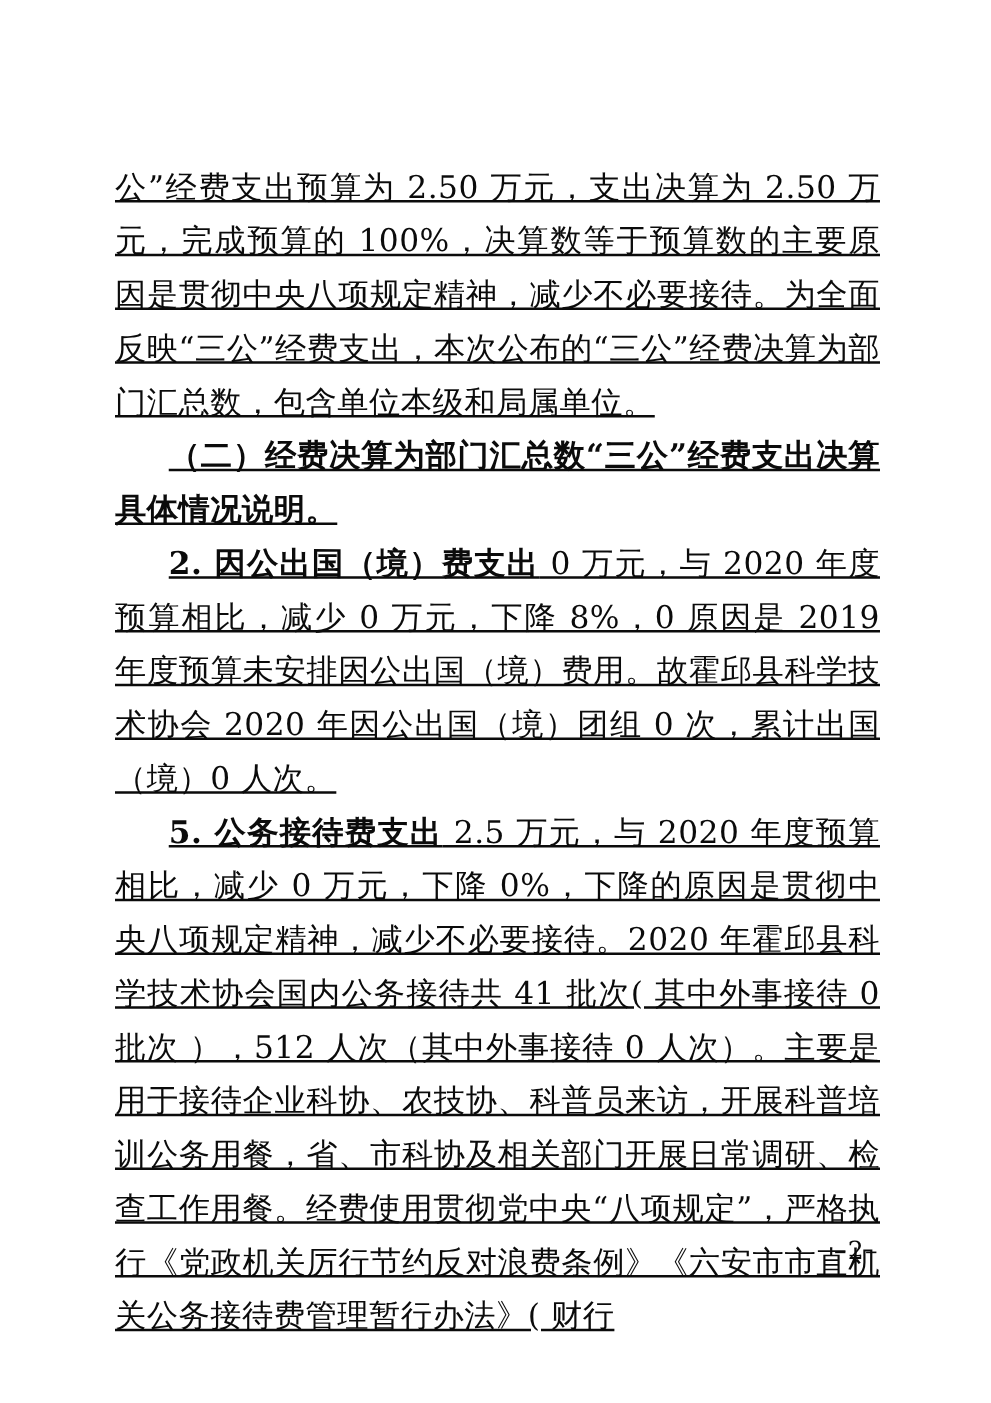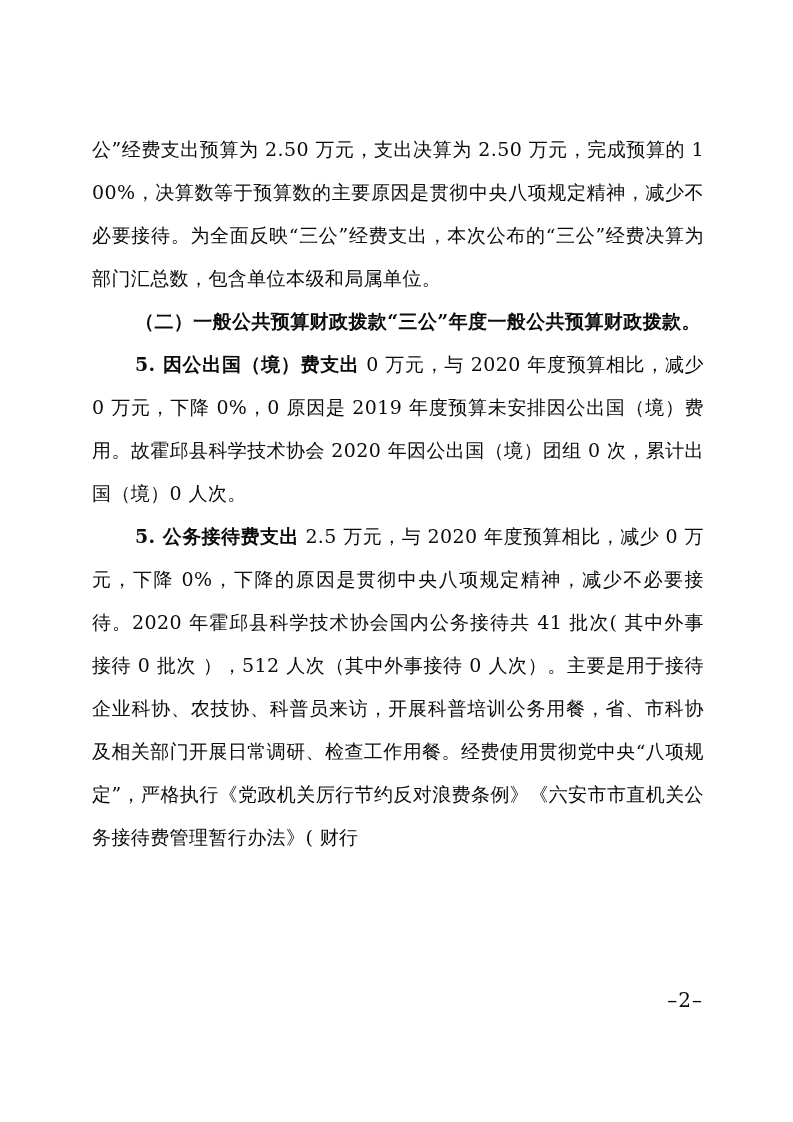--- a/index.html
+++ b/index.html
@@ -23,27 +23,28 @@
     height: 1122px;
     background: #fff;
   }
   .content {
     position: absolute;
     left: 92px;
     top: 128px;
     width: 612px;
   }
   .para {
-    font-size: 19px;
+    font-size: 25px;
     line-height: 43px;
     letter-spacing: 0.4px;
     text-align: justify;
     text-justify: inter-ideograph;
     margin: 0 0 0 0;
     word-break: break-all;
+    text-decoration: underline;
   }
   .indent {
     text-indent: 43px;
   }
   .bold {
     font-weight: bold;
   }
   .page-number {
     position: absolute;
     right: 90px;
@@ -55,23 +56,23 @@
   }
 </style>
 </head>
 <body>
 
 <div class="page">
   <div class="content">
 
     <p class="para">公”经费支出预算为 2.50 万元，支出决算为 2.50 万元，完成预算的 100%，决算数等于预算数的主要原因是贯彻中央八项规定精神，减少不必要接待。为全面反映“三公”经费支出，本次公布的“三公”经费决算为部门汇总数，包含单位本级和局属单位。</p>
 
-    <p class="para indent bold">（二）一般公共预算财政拨款“三公”年度一般公共预算财政拨款。</p>
+    <p class="para indent bold">（二）经费决算为部门汇总数“三公”经费支出决算具体情况说明。</p>
 
 
-    <p class="para indent"><span class="bold">5. 因公出国（境）费支出</span><span> 0 万元，与 2020 年度预算相比，减少 0 万元，下降 0%，0 原因是 2019 年度预算未安排因公出国（境）费用。故霍邱县科学技术协会 2020 年因公出国（境）团组 0 次，累计出国（境）0 人次。</span></p>
+    <p class="para indent"><span class="bold">2. 因公出国（境）费支出</span><span> 0 万元，与 2020 年度预算相比，减少 0 万元，下降 8%，0 原因是 2019 年度预算未安排因公出国（境）费用。故霍邱县科学技术协会 2020 年因公出国（境）团组 0 次，累计出国（境）0 人次。</span></p>
 
     <p class="para indent"><span class="bold">5. 公务接待费支出</span><span> 2.5 万元，与 2020 年度预算相比，减少 0 万元，下降 0%，下降的原因是贯彻中央八项规定精神，减少不必要接待。2020 年霍邱县科学技术协会国内公务接待共 41 批次( 其中外事接待 0 批次 ），512 人次（其中外事接待 0 人次）。主要是用于接待企业科协、农技协、科普员来访，开展科普培训公务用餐，省、市科协及相关部门开展日常调研、检查工作用餐。经费使用贯彻党中央“八项规定”，严格执行《党政机关厉行节约反对浪费条例》《六安市市直机关公务接待费管理暂行办法》( 财行</span></p>
 
   </div>
 
   <div class="page-number">–2–</div>
 </div>
 
 </body></html>

